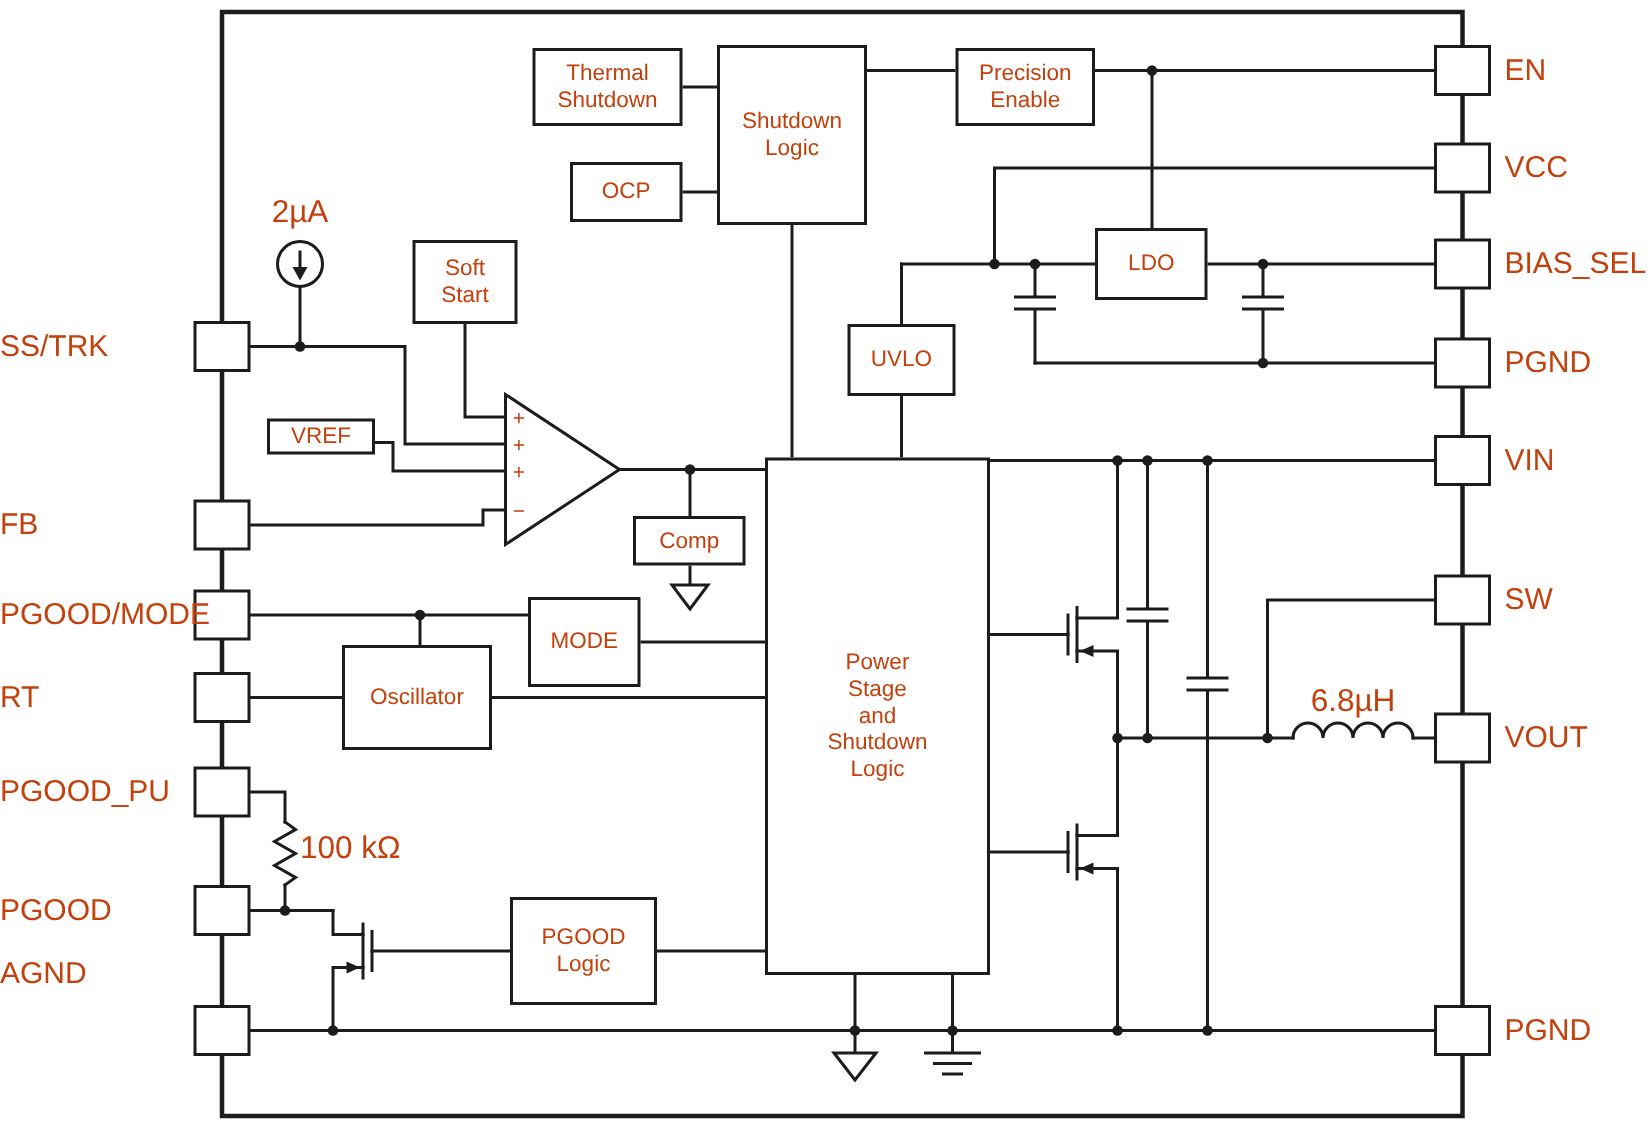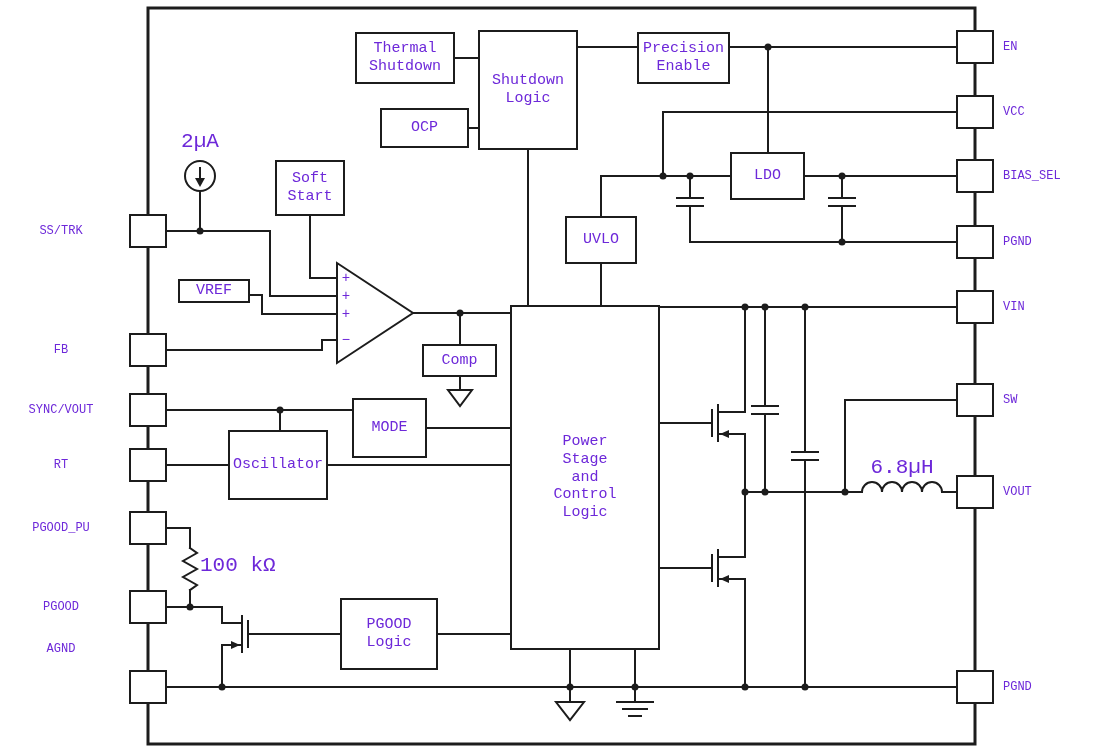--- a/index.html
+++ b/index.html
@@ -1,29 +1,29 @@
 <!DOCTYPE html>
 <html><head>
 <meta charset="utf-8">
 <style>
   html,body{margin:0;padding:0;background:#fff}
   #diagram{position:relative;width:1100px;height:752px;background:#fff;
-           font-family:Liberation Mono, monospace;color:#6d28d9;overflow:hidden}
+           font-family:Liberation Sans, sans-serif;color:#c2410c;overflow:hidden}
   #schematic{position:absolute;left:0;top:0}
   #schematic .w{stroke:#1c1c1c;stroke-width:2;fill:none;stroke-linecap:square}
   #schematic .sym{fill:#fff;stroke:#1c1c1c;stroke-width:2;stroke-linejoin:miter}
   #schematic .dot{fill:#1c1c1c;stroke:none}
   #schematic .chip{fill:none;stroke:#1c1c1c;stroke-width:3}
   #schematic .pin{fill:#fff;stroke:#1c1c1c;stroke-width:2}
   #schematic .ah{fill:#1c1c1c;stroke:none}
   .block{position:absolute;box-sizing:border-box;border:2px solid #1c1c1c;background:#fff;
          display:flex;align-items:center;justify-content:center;text-align:center;
          white-space:pre-line;font-size:15px;line-height:1.18}
-  .pin-label{position:absolute;height:22px;line-height:22px;font-size:12px}
-  .pl{left:0;width:122px;text-align:center}
+  .pin-label{position:absolute;height:22px;line-height:22px;font-size:20px}
+  .pl{left:0;width:122px;text-align:left}
   .pr{left:1003px;width:95px;text-align:left}
   .lbl{position:absolute;font-size:21px;line-height:18px}
   .ctr{text-align:center}
   .op-sign{position:absolute;left:338px;width:16px;height:16px;line-height:16px;
            text-align:center;font-size:14px}
 </style>
 </head>
 <body>
 
 <div id="diagram">
@@ -186,51 +186,51 @@
       <rect class="pin" x="957" y="384" width="36" height="32"></rect>
       <rect class="pin" x="957" y="476" width="36" height="32"></rect>
       <rect class="pin" x="957" y="671" width="36" height="32"></rect>
     </g>
   </svg>
 
   <div class="block" style="left:355px;top:32px;width:100px;height:52px">Thermal
 Shutdown</div>
   <div class="block" style="left:478px;top:30px;width:100px;height:120px">Shutdown
 Logic</div>
-  <div class="block" style="left:380px;top:108px;width:89px;height:40px">OCP</div>
+  <div class="block" style="left:380px;top:108px;width:75px;height:40px">OCP</div>
   <div class="block" style="left:637px;top:32px;width:93px;height:52px">Precision
 Enable</div>
   <div class="block" style="left:275px;top:160px;width:70px;height:56px">Soft
 Start</div>
   <div class="block" style="left:565px;top:216px;width:72px;height:48px">UVLO</div>
   <div class="block" style="left:730px;top:152px;width:75px;height:48px">LDO</div>
   <div class="block" style="left:178px;top:279px;width:72px;height:24px">VREF</div>
   <div class="block" style="left:422px;top:344px;width:75px;height:33px">Comp</div>
   <div class="block" style="left:352px;top:398px;width:75px;height:60px">MODE</div>
   <div class="block" style="left:228px;top:430px;width:100px;height:70px">Oscillator</div>
   <div class="block" style="left:340px;top:598px;width:98px;height:72px">PGOOD
 Logic</div>
   <div class="block" style="left:510px;top:305px;width:150px;height:345px">Power
 Stage
 and
-Control
+Shutdown
 Logic</div>
 
   <div class="op-sign" style="top:270px">+</div>
   <div class="op-sign" style="top:288px">+</div>
   <div class="op-sign" style="top:306px">+</div>
   <div class="op-sign" style="top:332px">−</div>
 
   <div class="lbl ctr" style="left:170px;top:133px;width:60px">2µA</div>
   <div class="lbl" style="left:200px;top:557px">100 kΩ</div>
   <div class="lbl ctr" style="left:867px;top:459px;width:70px">6.8µH</div>
 
   <div class="pin-label pl" style="top:220px">SS/TRK</div>
   <div class="pin-label pl" style="top:339px">FB</div>
-  <div class="pin-label pl" style="top:399px">SYNC/VOUT</div>
+  <div class="pin-label pl" style="top:399px">PGOOD/MODE</div>
   <div class="pin-label pl" style="top:454px">RT</div>
   <div class="pin-label pl" style="top:517px">PGOOD_PU</div>
   <div class="pin-label pl" style="top:596px">PGOOD</div>
   <div class="pin-label pl" style="top:638px">AGND</div>
 
   <div class="pin-label pr" style="top:36px">EN</div>
   <div class="pin-label pr" style="top:101px">VCC</div>
   <div class="pin-label pr" style="top:165px">BIAS_SEL</div>
   <div class="pin-label pr" style="top:231px">PGND</div>
   <div class="pin-label pr" style="top:296px">VIN</div>

